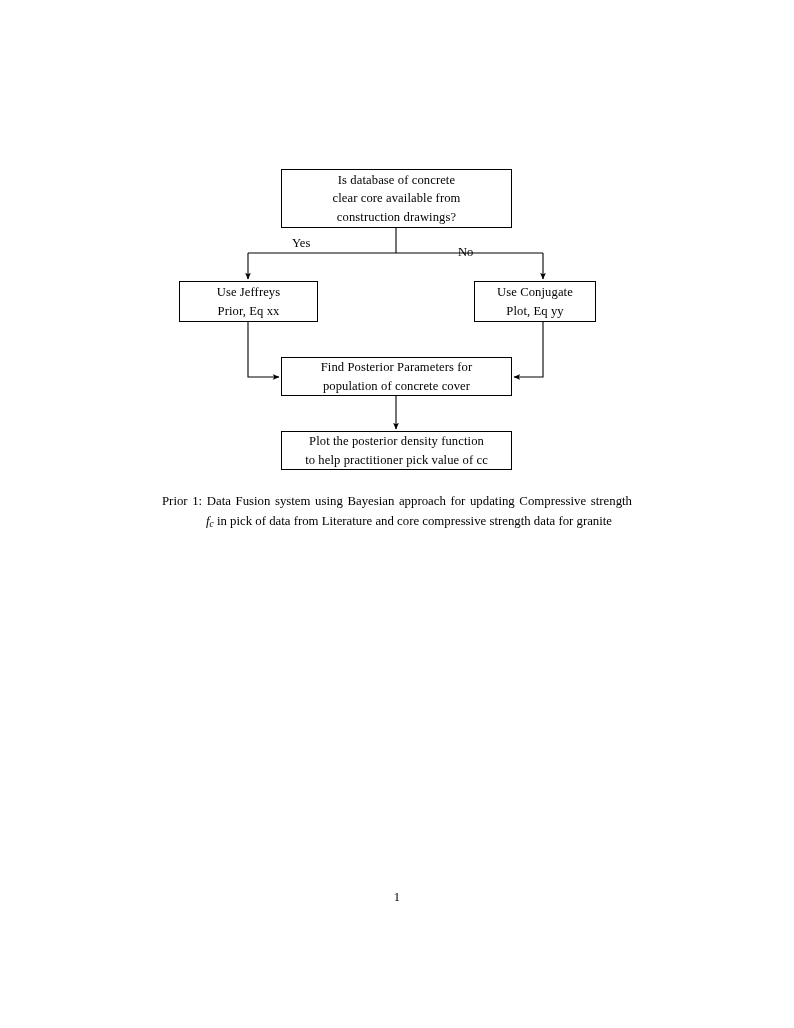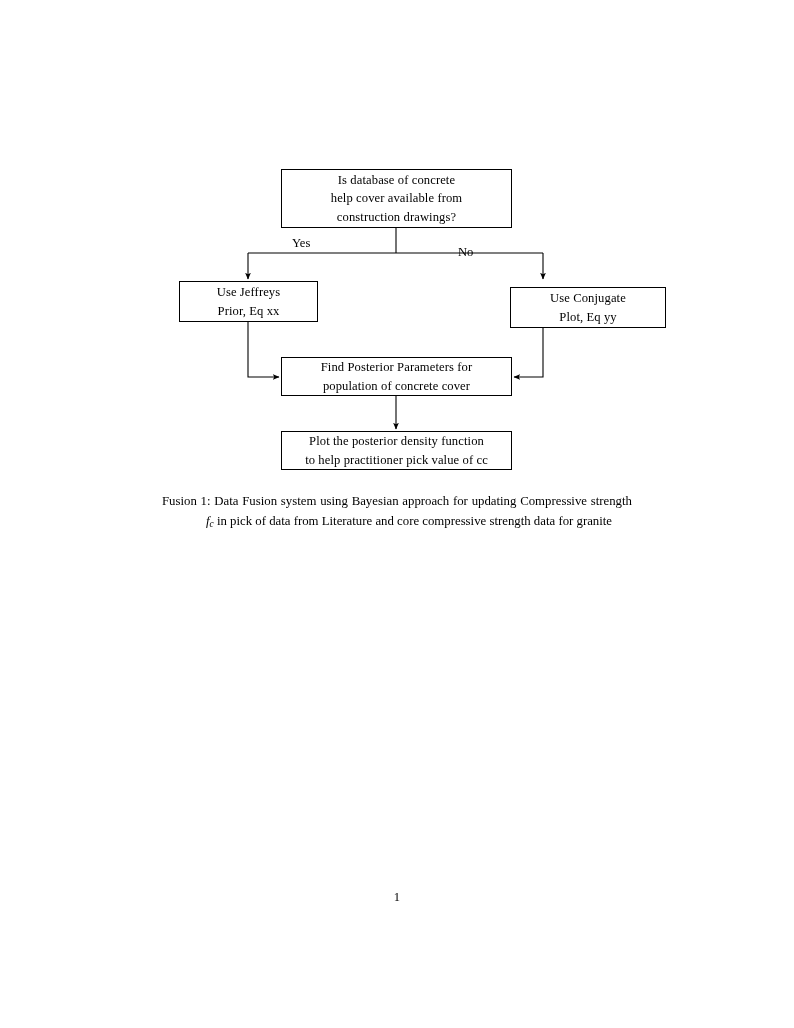--- a/index.html
+++ b/index.html
@@ -58,21 +58,21 @@
     letter-spacing: 0.1px;
     white-space: nowrap;
   }
   .node .line {
     display: block;
   }
 
   
   #node-question  { left: 281px; top: 169px;  width: 231px; height: 59px; }
   #node-jeffreys  { left: 179px; top: 281px;  width: 139px; height: 41px; }
-  #node-conjugate { left: 474px; top: 287px;  width: 156px; height: 41px; margin-left: 36px; }
+  #node-conjugate { left: 474px; top: 281px;  width: 122px; height: 41px; }
   #node-posterior { left: 281px; top: 357px;  width: 231px; height: 39px; }
   #node-plot      { left: 281px; top: 431px;  width: 231px; height: 39px; }
 
   
   .branch-label {
     position: absolute;
     font-size: 12.6px;
     line-height: 16px;
     white-space: nowrap;
   }
@@ -138,21 +138,21 @@
 
       <path d="M248,322 L248,377 L279,377" fill="none" stroke="#000000" stroke-width="1.1" marker-end="url(#arrowhead)"></path>
 
       <path d="M543,322 L543,377 L514,377" fill="none" stroke="#000000" stroke-width="1.1" marker-end="url(#arrowhead)"></path>
 
       <path d="M396,396 L396,429" fill="none" stroke="#000000" stroke-width="1.1" marker-end="url(#arrowhead)"></path>
     </svg>
 
     <div class="node" id="node-question">
       <span class="line">Is database of concrete</span>
-      <span class="line">help cover available from</span>
+      <span class="line">clear core available from</span>
       <span class="line">construction drawings?</span>
     </div>
 
     <div class="branch-label" id="label-yes">Yes</div>
     <div class="branch-label" id="label-no">No</div>
 
     <div class="node" id="node-jeffreys">
       <span class="line">Use Jeffreys</span>
       <span class="line">Prior, Eq xx</span>
     </div>
@@ -167,17 +167,17 @@
       <span class="line">to help practitioner pick value of cc</span>
     </div>
 
     <div class="node" id="node-posterior">
       <span class="line">Find Posterior Parameters for</span>
       <span class="line">population of concrete cover</span>
     </div>
 
   </div>
 
-  <div id="caption"><span>Fusion 1:</span><span> Data Fusion system using Bayesian approach for updating Compressive strength </span><span class="mathvar"><span>f</span><sub>c</sub></span><span> in pick of data from Literature and core compressive strength data for granite</span></div>
+  <div id="caption"><span>Prior 1:</span><span> Data Fusion system using Bayesian approach for updating Compressive strength </span><span class="mathvar"><span>f</span><sub>c</sub></span><span> in pick of data from Literature and core compressive strength data for granite</span></div>
 
   <div id="folio">1</div>
 
 </div>
 
 </body></html>

